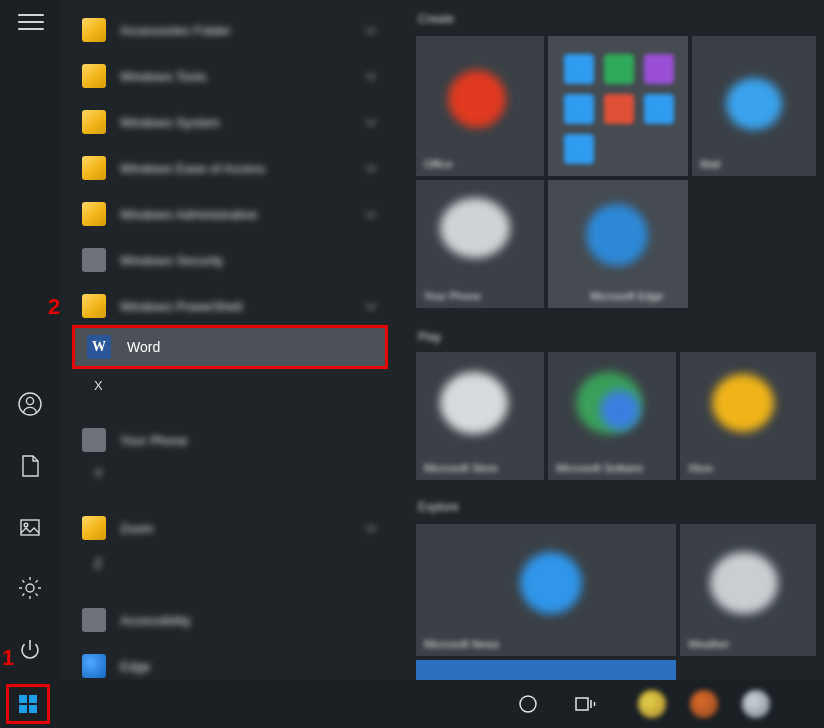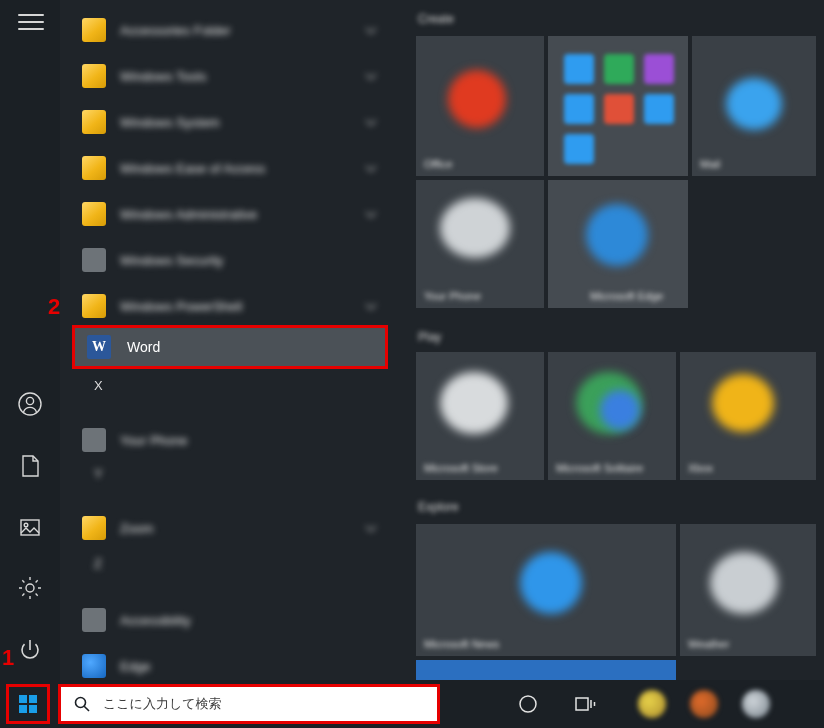--- a/index.html
+++ b/index.html
@@ -432,27 +432,20 @@
 
   <div id="start-button">
     <div id="win-logo">
       <i></i>
         <i></i>
         <i></i>
         <i></i>
     </div>
   </div>
 
-  <div id="search-box">
-    <svg id="search-icon" width="18" height="18" viewBox="0 0 18 18" fill="none" stroke="currentColor" stroke-width="1.6">
-      <circle cx="7.5" cy="7.5" r="5"></circle>
-        <path d="M11.2 11.2L16 16"></path>
-    </svg>
-    <div id="search-placeholder">ここに入力して検索</div>
-  </div>
 
   <div class="tb-icon" style="left:516px">
     <svg viewBox="0 0 24 24" width="24" height="24" fill="none" stroke="currentColor" stroke-width="1.5">
         <circle cx="12" cy="12" r="8"></circle>
       </svg>
   </div>
   <div class="tb-icon" style="left:574px">
     <svg viewBox="0 0 24 24" width="24" height="24" fill="none" stroke="currentColor" stroke-width="1.5">
       <rect x="2" y="6" width="12" height="12"></rect>
         <path d="M17 8v8M20.5 10v4"></path>

